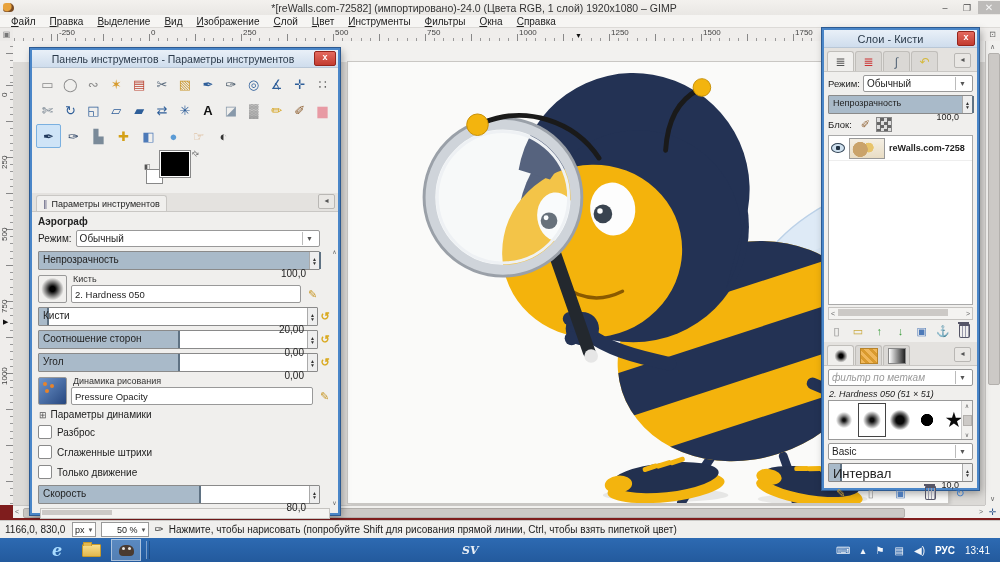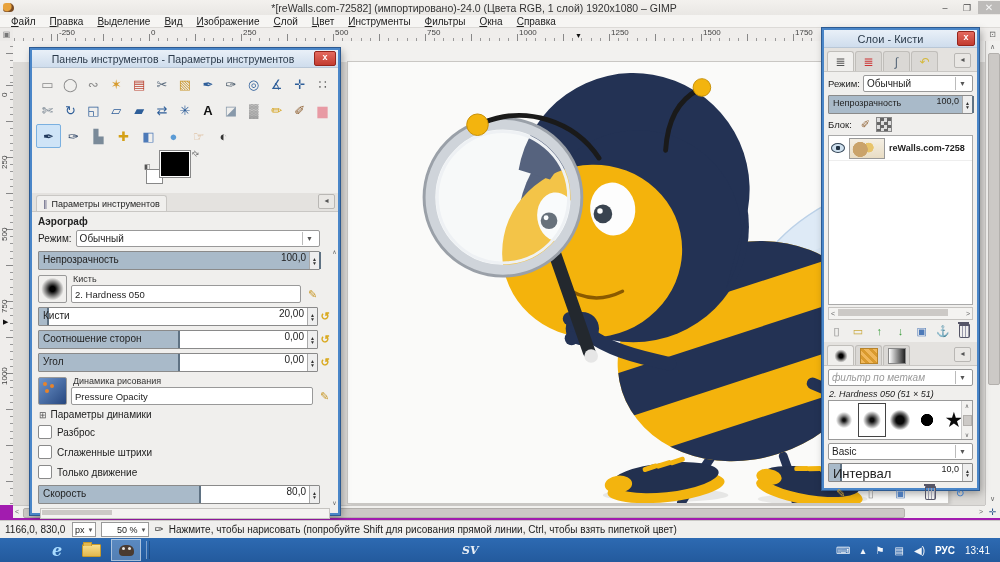--- a/index.html
+++ b/index.html
@@ -1,16 +1,16 @@
 <!DOCTYPE html>
 <html><head>
 <meta charset="utf-8">
 <style>
   html,body{margin:0;padding:0;background:#555;}
-  #screen{position:relative;width:1000px;height:562px;background:#a21caf;overflow:hidden;
+  #screen{position:relative;width:1000px;height:562px;background:#7f1d1d;overflow:hidden;
     font-family:"Liberation Sans",sans-serif;font-size:10px;color:#222;-webkit-font-smoothing:antialiased;}
   .abs{position:absolute;}
 
   
   #titlebar{left:0;top:0;width:1000px;height:15px;background:linear-gradient(#f3f1ee,#e9e7e4);display:flex;align-items:center;}
   #app-icon{width:11px;height:9px;margin-left:3px;background:radial-gradient(circle at 35% 40%,#e8a33d 0 45%,#7a4a22 60%);border-radius:3px 5px 4px 3px;}
   #titlebar .title{flex:1;text-align:center;font-size:10.5px;color:#333;white-space:nowrap;overflow:hidden;}
   .winbtn{width:22px;height:13px;display:flex;align-items:center;justify-content:center;font-size:9px;color:#444;}
   .winbtn.close{background:#bdbbb9;color:#f7f7f7;font-size:10px;}
 
@@ -66,21 +66,21 @@
   #opt-tab .tabicon{color:#557;font-size:9px;}
   .collapse-btn{margin-left:auto;margin-right:3px;margin-bottom:2px;width:15px;height:13px;border:1px solid #b9b7b4;background:#e9e7e4;font-size:8px;color:#555;text-align:center;line-height:12px;border-radius:2px;}
   #options{position:relative;padding:3px 6px 0 6px;}
   #options .toolname{font-weight:bold;font-size:10px;margin:1px 0 3px 0;}
   .optrow{display:flex;align-items:center;margin-bottom:4px;}
   .combo{flex:1;height:15px;background:#fff;border:1px solid #999;border-radius:2px;display:flex;align-items:center;padding:0 3px;font-size:10px;}
   .combo .arr{margin-left:auto;width:13px;height:13px;border-left:1px solid #bbb;text-align:center;font-size:7px;color:#555;line-height:13px;}
   .sliderbox{flex:1;display:flex;height:17px;border:1px solid #8a8a8a;background:#fff;position:relative;border-radius:1px;}
   .sl-fill{position:absolute;left:0;top:0;bottom:0;background:#a9bac9;border-right:2px solid #5f7283;}
   .sl-lbl{position:relative;z-index:1;padding:2px 0 0 4px;font-size:10px;}
-  .sl-val{position:relative;z-index:1;margin-left:auto;padding:0 3px 0 0;font-size:10px;}
+  .sl-val{position:relative;z-index:1;margin-left:auto;padding:16px 3px 0 0;font-size:10px;}
   .spin{width:9px;border-left:1px solid #aaa;display:flex;flex-direction:column;align-items:center;justify-content:center;font-size:5px;color:#333;line-height:4px;background:#eee;z-index:1;}
   .reset{width:14px;text-align:center;font-size:11px;color:#d9a91f;font-weight:bold;}
   .fieldrow{display:flex;align-items:flex-end;margin-bottom:4px;gap:4px;}
   .bigbtn{width:27px;height:26px;border:1px solid #999;background:#fff;border-radius:2px;position:relative;}
   .brush-preview{background:radial-gradient(circle,#000 0 14%,rgba(0,0,0,.55) 34%,rgba(0,0,0,0) 60%);}
   .dyn-preview{background:linear-gradient(135deg,#6d95cc,#27477f);}
   .dyn-preview::before{content:"";position:absolute;left:4px;top:4px;width:4px;height:4px;border-radius:50%;background:#e8832a;box-shadow:7px 2px 0 #e8832a,2px 7px 0 #e8832a;}
   .fieldcol{flex:1;}
   .fieldcol .small-lbl{font-size:9px;color:#333;margin-bottom:1px;padding-left:2px;}
   .textfield{height:14px;background:#fff;border:1px solid #999;border-radius:2px;font-size:9.5px;padding:1px 3px;display:flex;align-items:center;}

